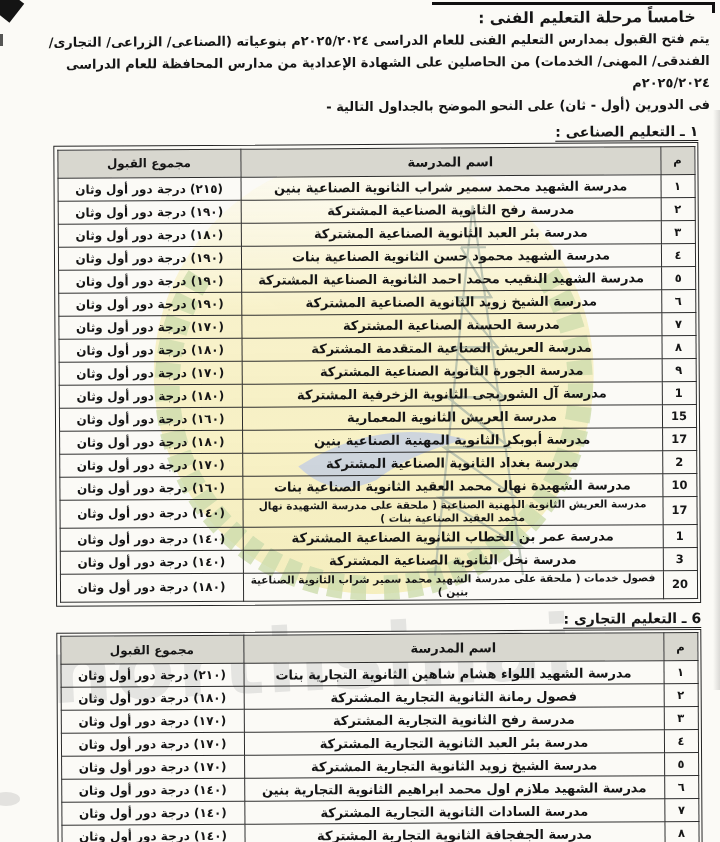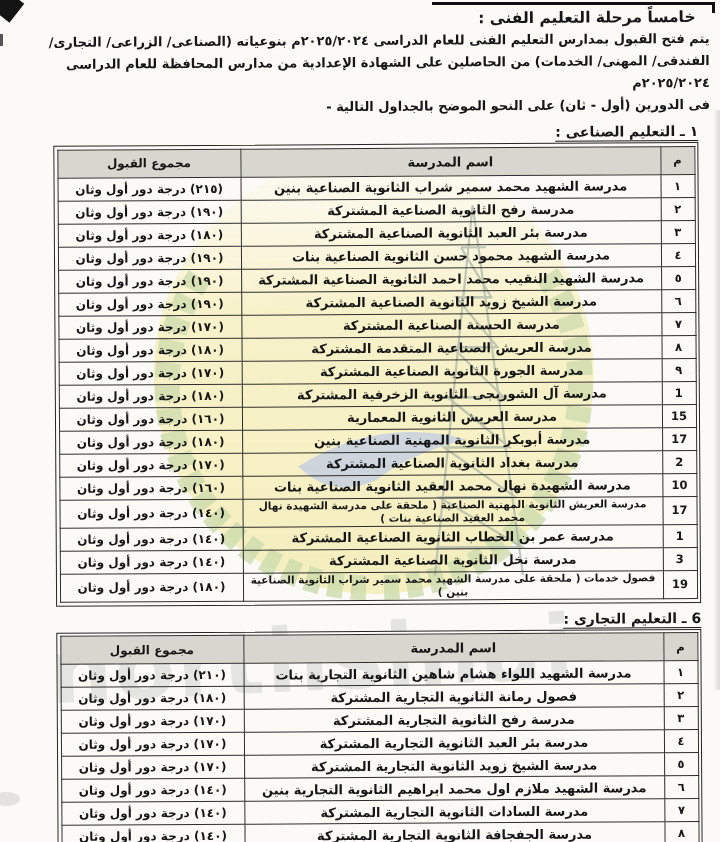--- a/index.html
+++ b/index.html
@@ -184,21 +184,21 @@
               <td class="c-num">1</td>
               <td class="c-school">مدرسة عمر بن الخطاب الثانوية الصناعية المشتركة</td>
               <td class="c-total">(١٤٠) درجة دور أول وثان</td>
             </tr>
             <tr>
               <td class="c-num">3</td>
               <td class="c-school">مدرسة نخل الثانوية الصناعية المشتركة</td>
               <td class="c-total">(١٤٠) درجة دور أول وثان</td>
             </tr>
             <tr>
-              <td class="c-num">19</td>
+              <td class="c-num">20</td>
               <td class="c-school small">فصول خدمات ( ملحقة على مدرسة الشهيد محمد سمير شراب الثانوية الصناعية بنين )</td>
               <td class="c-total">(١٨٠) درجة دور أول وثان</td>
             </tr>
           </tbody>
       </table>
     </div>
 
     <div class="sec-heading">
       <span>6 ـ التعليم التجارى :</span>
     </div>

